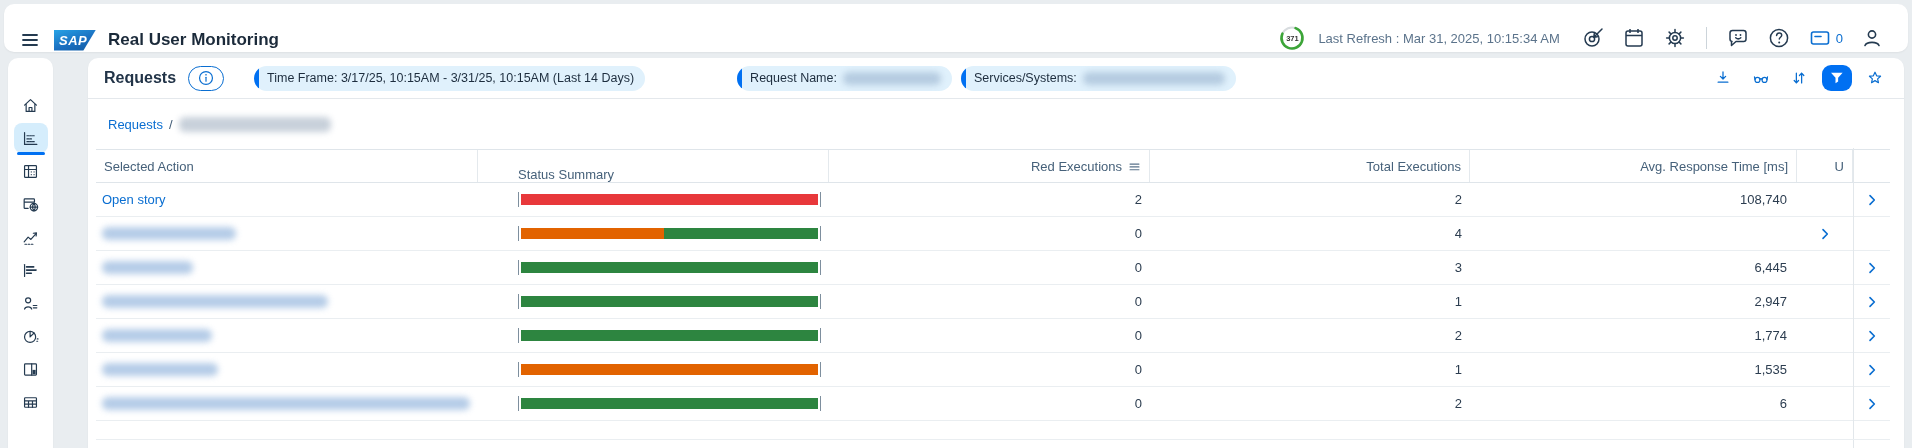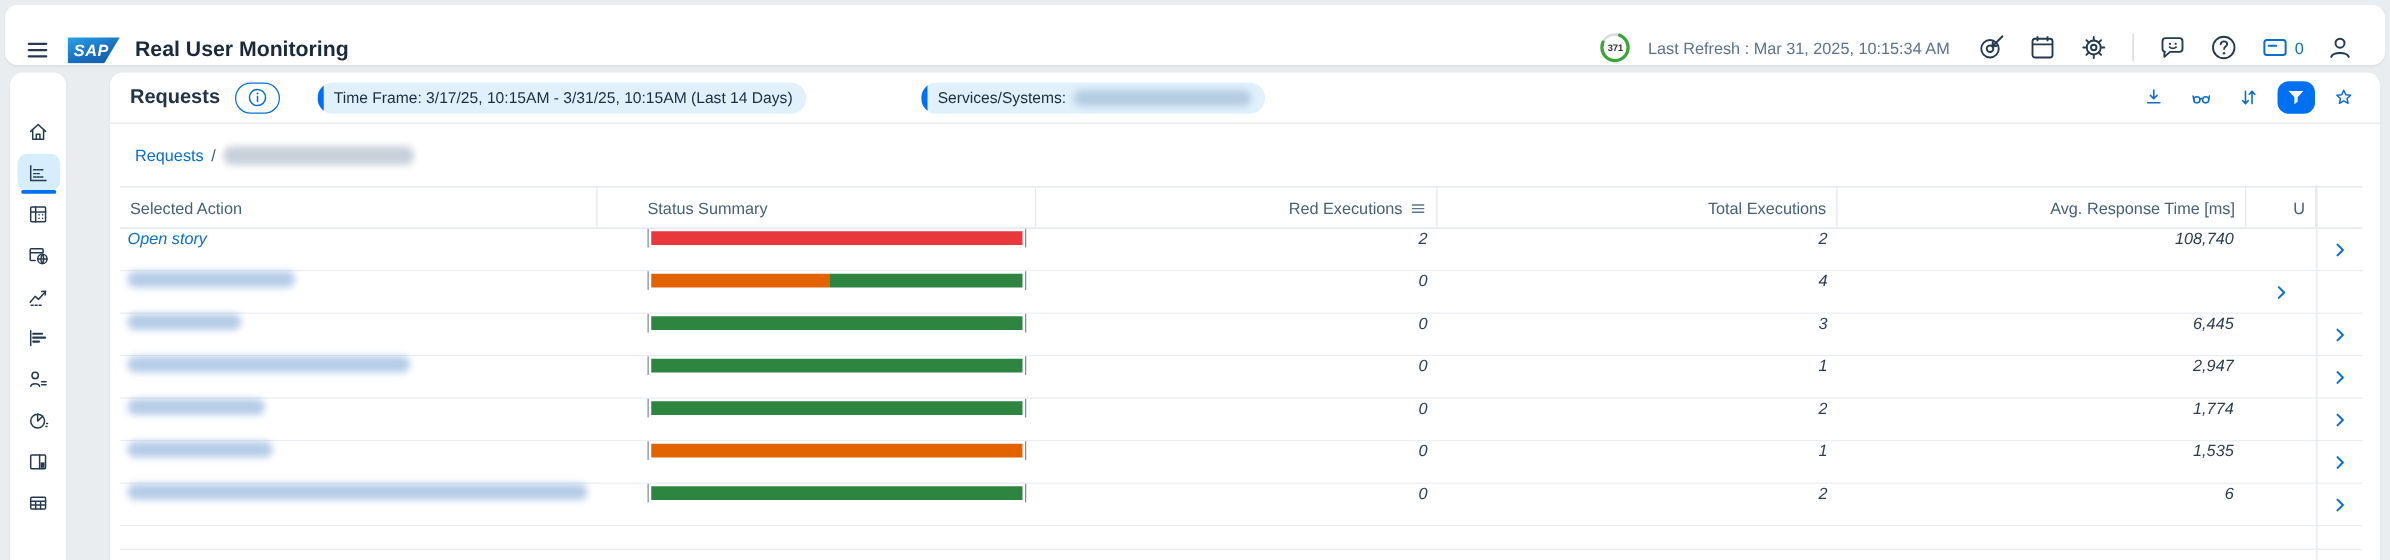--- a/index.html
+++ b/index.html
@@ -56,25 +56,25 @@
 
   .blur{display:inline-block;height:13px;border-radius:6px;background:#93aecb;opacity:.55;filter:blur(3px);}
   .crumb-blur{width:152px;height:15px;background:#9aaabc;}
 
   
   .table{margin-left:8px;width:1794px;}
   .trow{display:grid;grid-template-columns:382px 351px 321px 320px 327px 56px 37px;align-items:stretch;}
   .thead{height:32px;border-top:1px solid #dfe5ea;border-bottom:1px solid #dfe5ea;}
   .th{display:flex;align-items:center;font-size:13px;color:#46617a;border-right:1px solid #e4e9ed;padding:0 8px;box-sizing:border-box;}
   .th.c6{border-right:none;}
-  .th.c1{padding-left:40px;}
+  .th.c1{padding-left:40px;align-items:flex-end;}
   .th.c2,.th.c3,.th.c4,.th.c5{justify-content:flex-end;}
   .th .hmenu{margin-left:6px;display:flex;color:#5b738b;}
   .trow.body{height:33px;border-bottom:1px solid #eaeef1;}
-  .td{display:flex;font-size:13px;color:#2c3d50;padding:0 8px;box-sizing:border-box;font-style:italic;}
+  .td{display:flex;align-items:center;font-size:13px;color:#2c3d50;padding:0 8px;box-sizing:border-box;}
   .td.c0{padding-left:6px;}
   .td.c2,.td.c3{justify-content:flex-end;}
   .td.c4{justify-content:flex-end;padding-right:10px;}
   .td.c6{justify-content:center;padding:0;}
   .action-link{color:#0a6ed1;text-decoration:none;cursor:pointer;white-space:nowrap;}
   .td .blur{background:#85abd8;opacity:.6;}
   .bar-frame{margin-left:32px;flex:1;height:15px;display:flex;align-items:center;
              border-left:1.5px solid #7e8f9e;border-right:1.5px solid #7e8f9e;padding:0 2px;}
   .bar{display:flex;width:100%;height:11px;}
   .bar div{height:100%;}
@@ -263,20 +263,25 @@
             <circle cx="12" cy="7.8" r="1.1" fill="currentColor" stroke="none"></circle>
         </svg>
       </button>
       <div class="chips" id="chips">
           <div class="chip" style="margin-right: 92px;">
             <span class="chip-bar"></span>
             <span class="chip-label">Time Frame: 3/17/25, 10:15AM - 3/31/25, 10:15AM (Last 14 Days)</span>
           </div>
           <div class="chip">
             <span class="chip-bar"></span>
+            <span class="chip-label">Request Name:</span>
+            <span class="blur" style="width:98px"></span>
+          </div>
+          <div class="chip">
+            <span class="chip-bar"></span>
             <span class="chip-label">Services/Systems:</span>
             <span class="blur" style="width:142px"></span>
           </div>
         </div>
       <div class="spacer"></div>
       <button class="fact">
         <svg width="22" height="22" viewBox="0 0 24 24" fill="none" stroke="currentColor" stroke-width="1.7" stroke-linecap="round" stroke-linejoin="round">
           <path d="M12 4v9M8.5 9.8L12 13.3l3.5-3.5M5.5 17.6h13"></path>
         </svg>
       </button>

